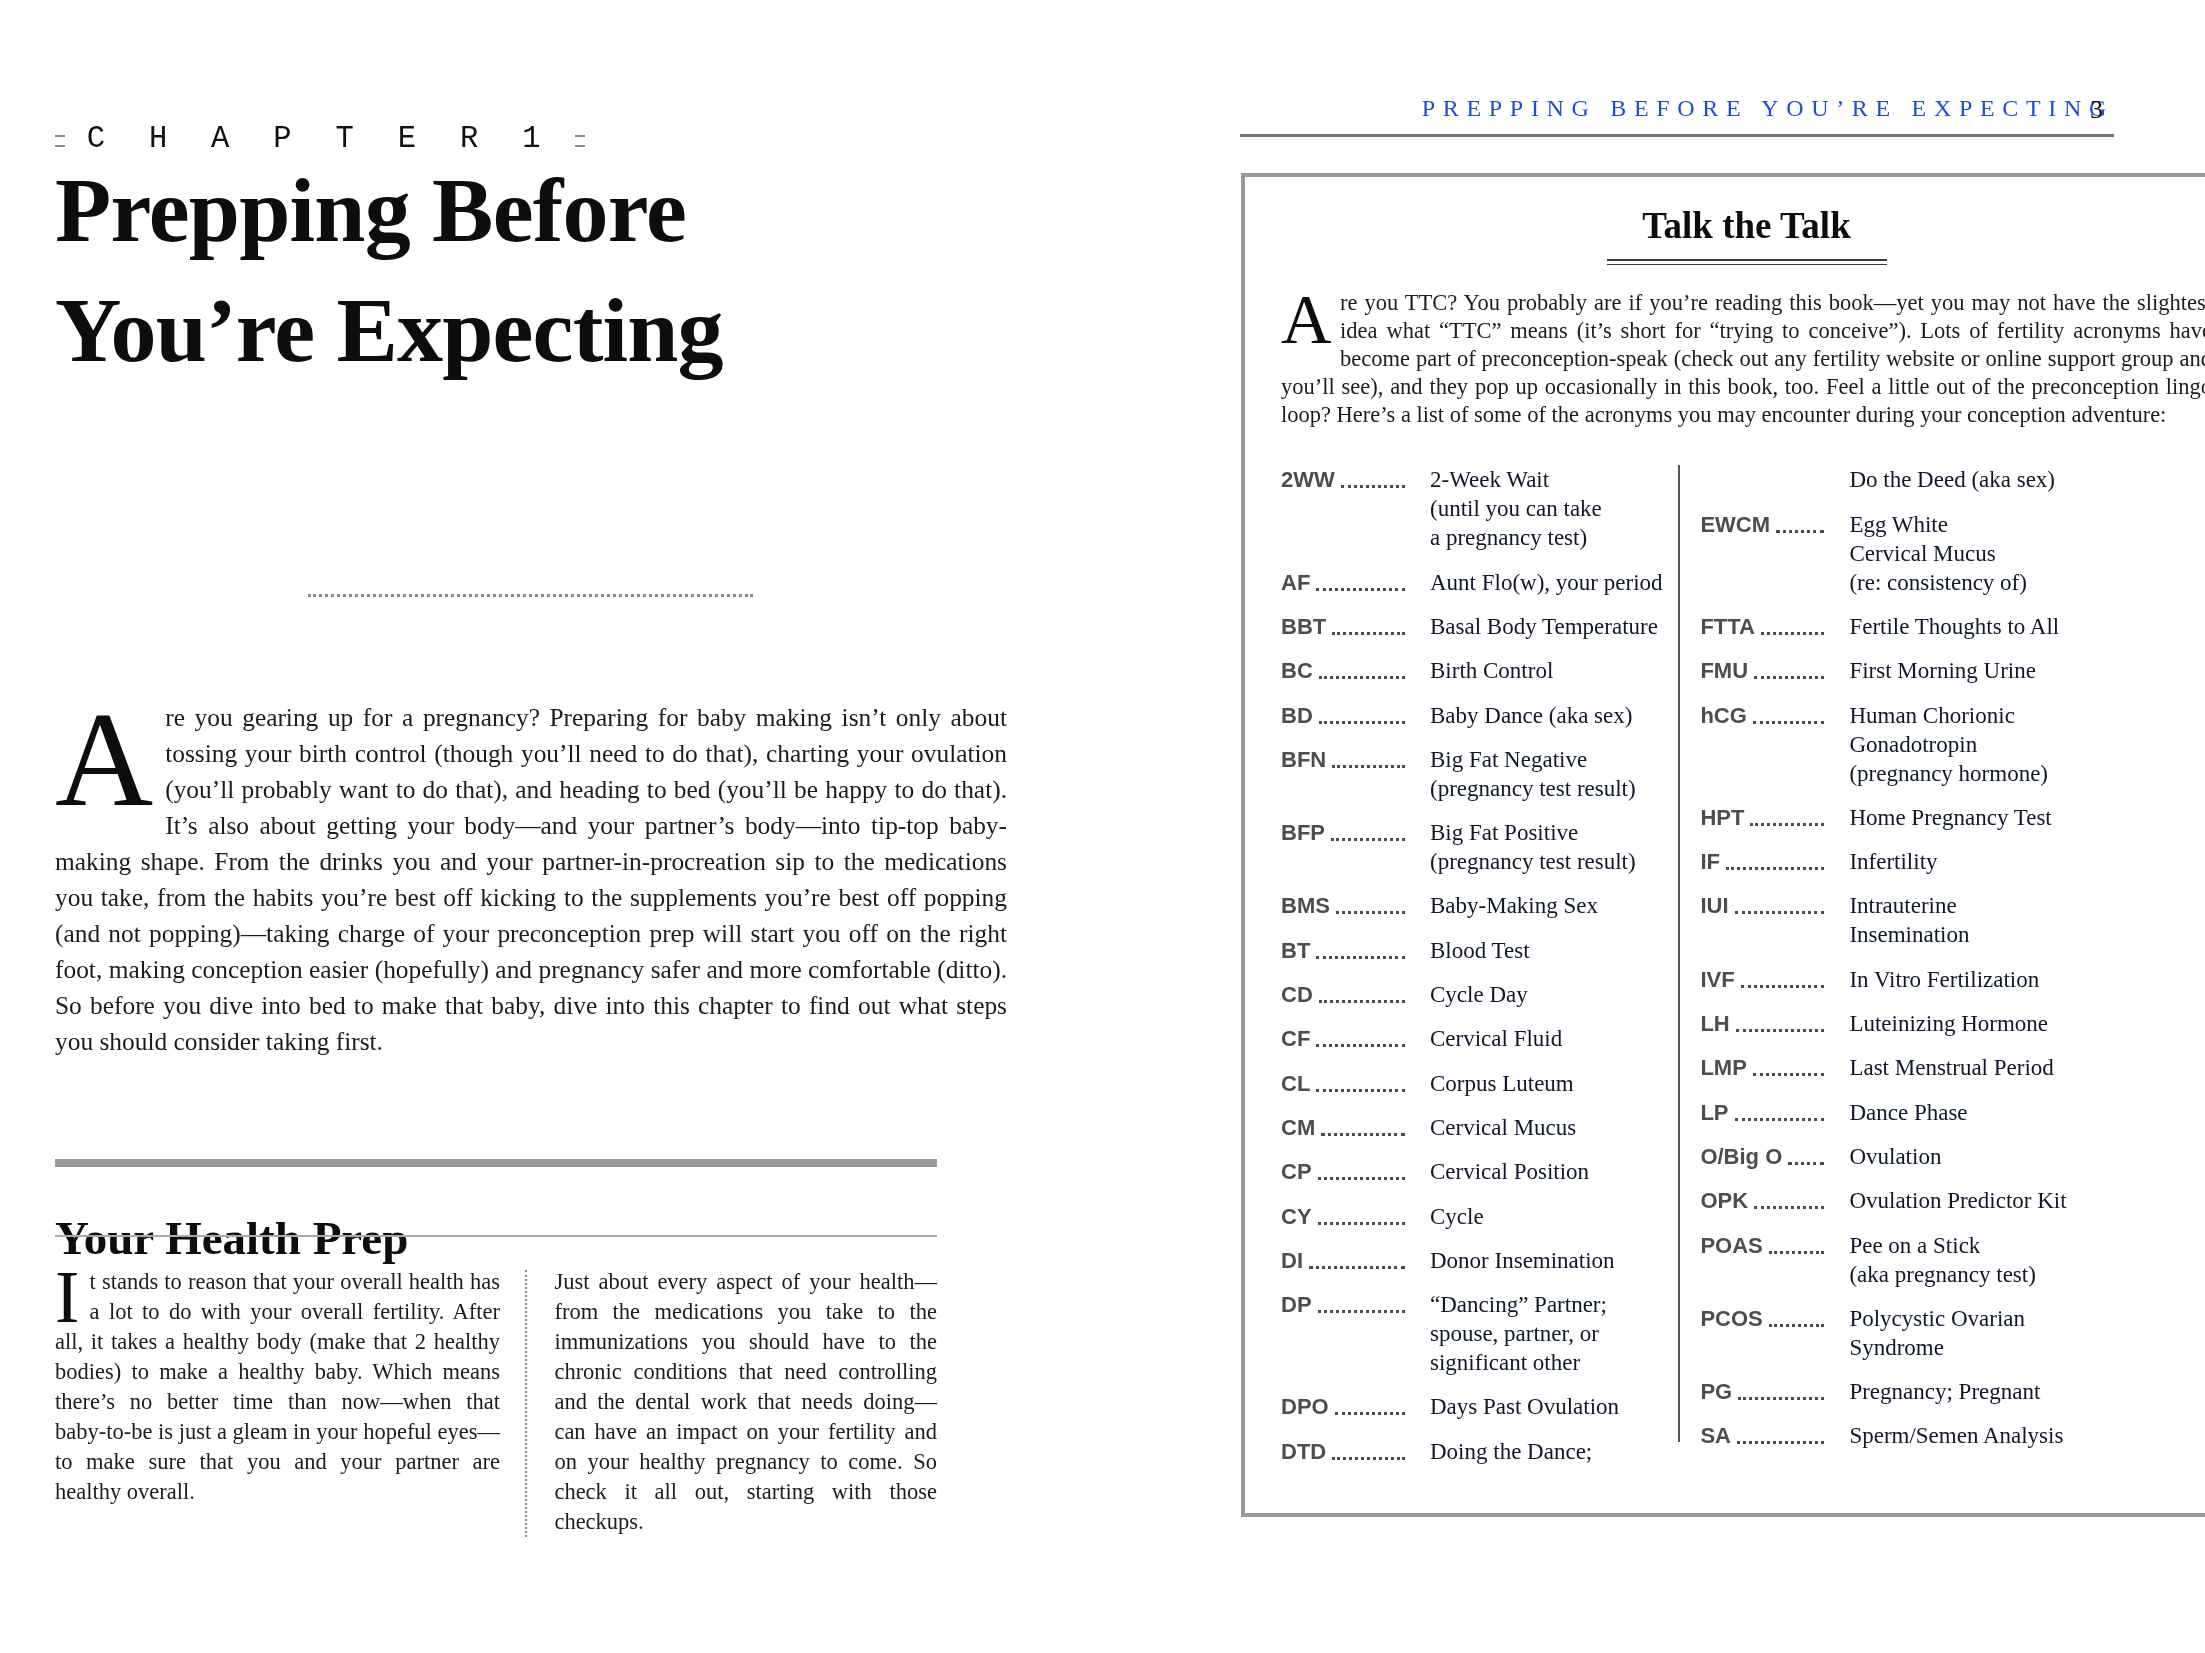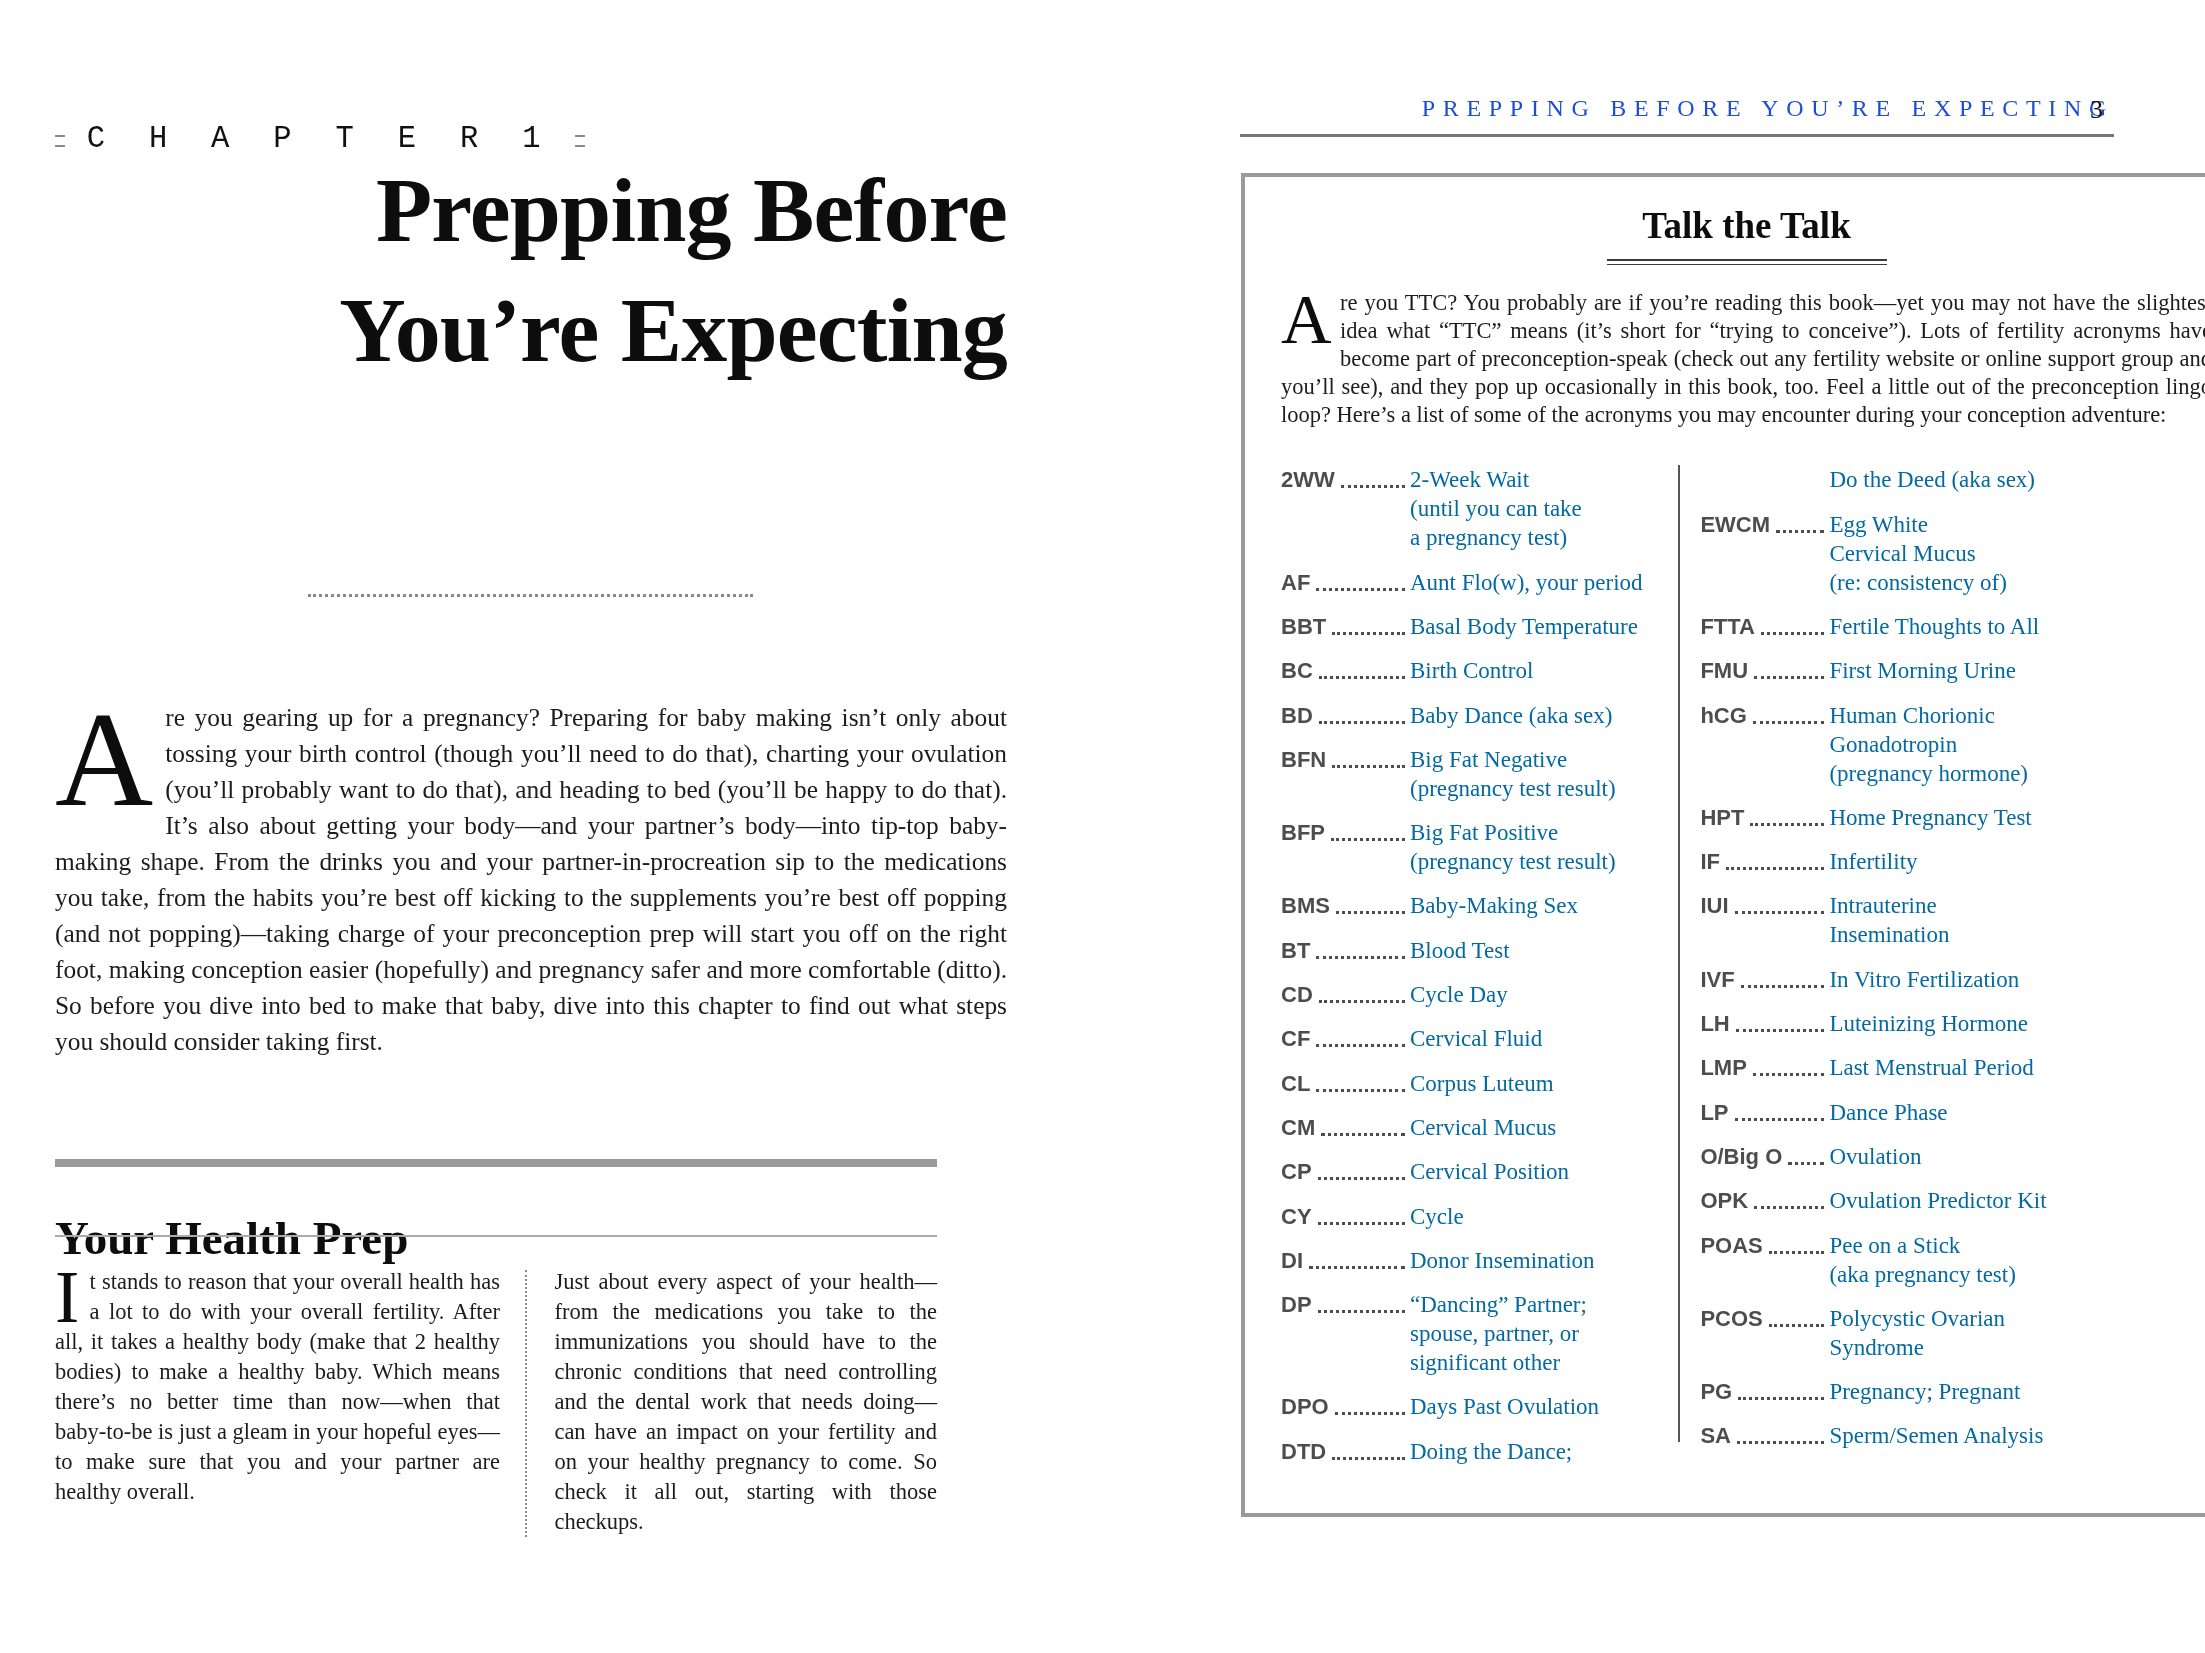--- a/index.html
+++ b/index.html
@@ -12,21 +12,21 @@
     position:absolute; left:55px; top:124px; width:530px;
     display:flex; align-items:center;
   }
   .orn-line { flex:1; height:8.5px; border-top:2.5px solid #8a8a8a; border-bottom:2.5px solid #8a8a8a; }
   .chapter-label {
     padding:0 22px; font-size:30.5px; letter-spacing:0.42em; color:#111;
     white-space:nowrap; transform:translateY(-1.7px);font-family:Liberation Mono, monospace;
   }
   .book-title {
     position:absolute; left:55px; top:151px; width:952px;
-    text-align:right; font-weight:bold; font-size:92px; line-height:1.30;
+    text-align:left; font-weight:bold; font-size:92px; line-height:1.30;
     letter-spacing:-0.8px; color:#0d0d0d;
   }
   .dotted-sep {
     position:absolute; left:308px; top:594px; width:445px; height:0;
     border-bottom:3.4px dotted #8a8a8a;
   }
   .intro {
     position:absolute; left:55px; top:674px; width:952px;
     font-size:25.4px; line-height:36px; text-align:justify; color:#1c1c1c;
   }
@@ -64,21 +64,21 @@
   .acro-col { flex:0 0 397px; }
   .acro-col.second { flex:1; padding-left:20.4px; }
   .acro-divider { border-left:2.5px solid #555; align-self:stretch; margin-bottom:39px; }
   .entry { display:flex; align-items:flex-start; margin-bottom:15.3px; }
   .lead { flex:0 0 129px; display:flex; align-items:flex-end; }
   .term {
     font-family:"Liberation Sans","DejaVu Sans",sans-serif; font-weight:bold;
     font-size:22px; line-height:29px; color:#4d4d4d; white-space:nowrap;
   }
   .dots { flex:1; min-width:10.2px; border-bottom:3px dotted #4d4d4d; margin:0 5.1px 6px 6px; }
-  .def { flex:1; font-size:23px; line-height:29px; color:#0369a1; white-space:pre-line; }
+  .def { flex:1; font-size:23px; line-height:29px; color:#0f172a; white-space:pre-line;margin-left:20px; }
 </style>
 </head>
 <body>
 
 <div class="canvas">
 
   <div class="chapter-row">
     <div class="orn-line"></div>
     <div class="chapter-label">C H A P T E R   1</div>
     <div class="orn-line"></div>

